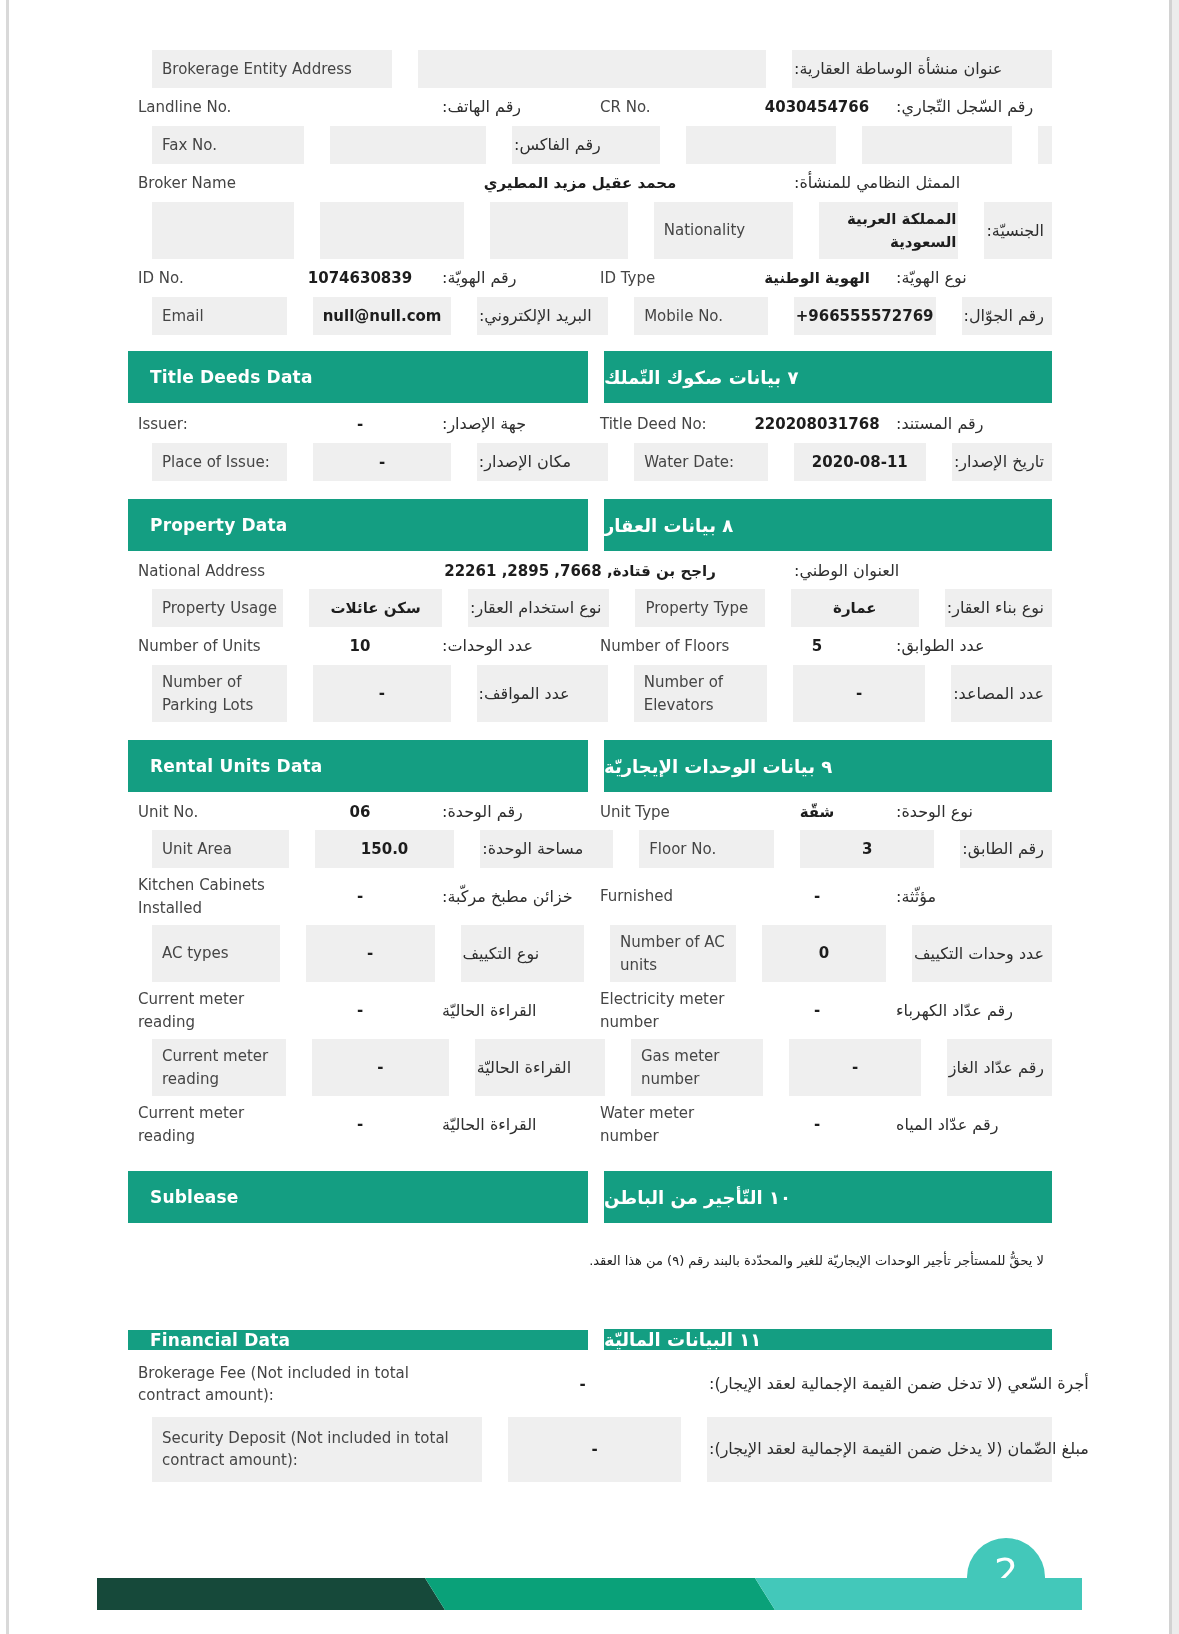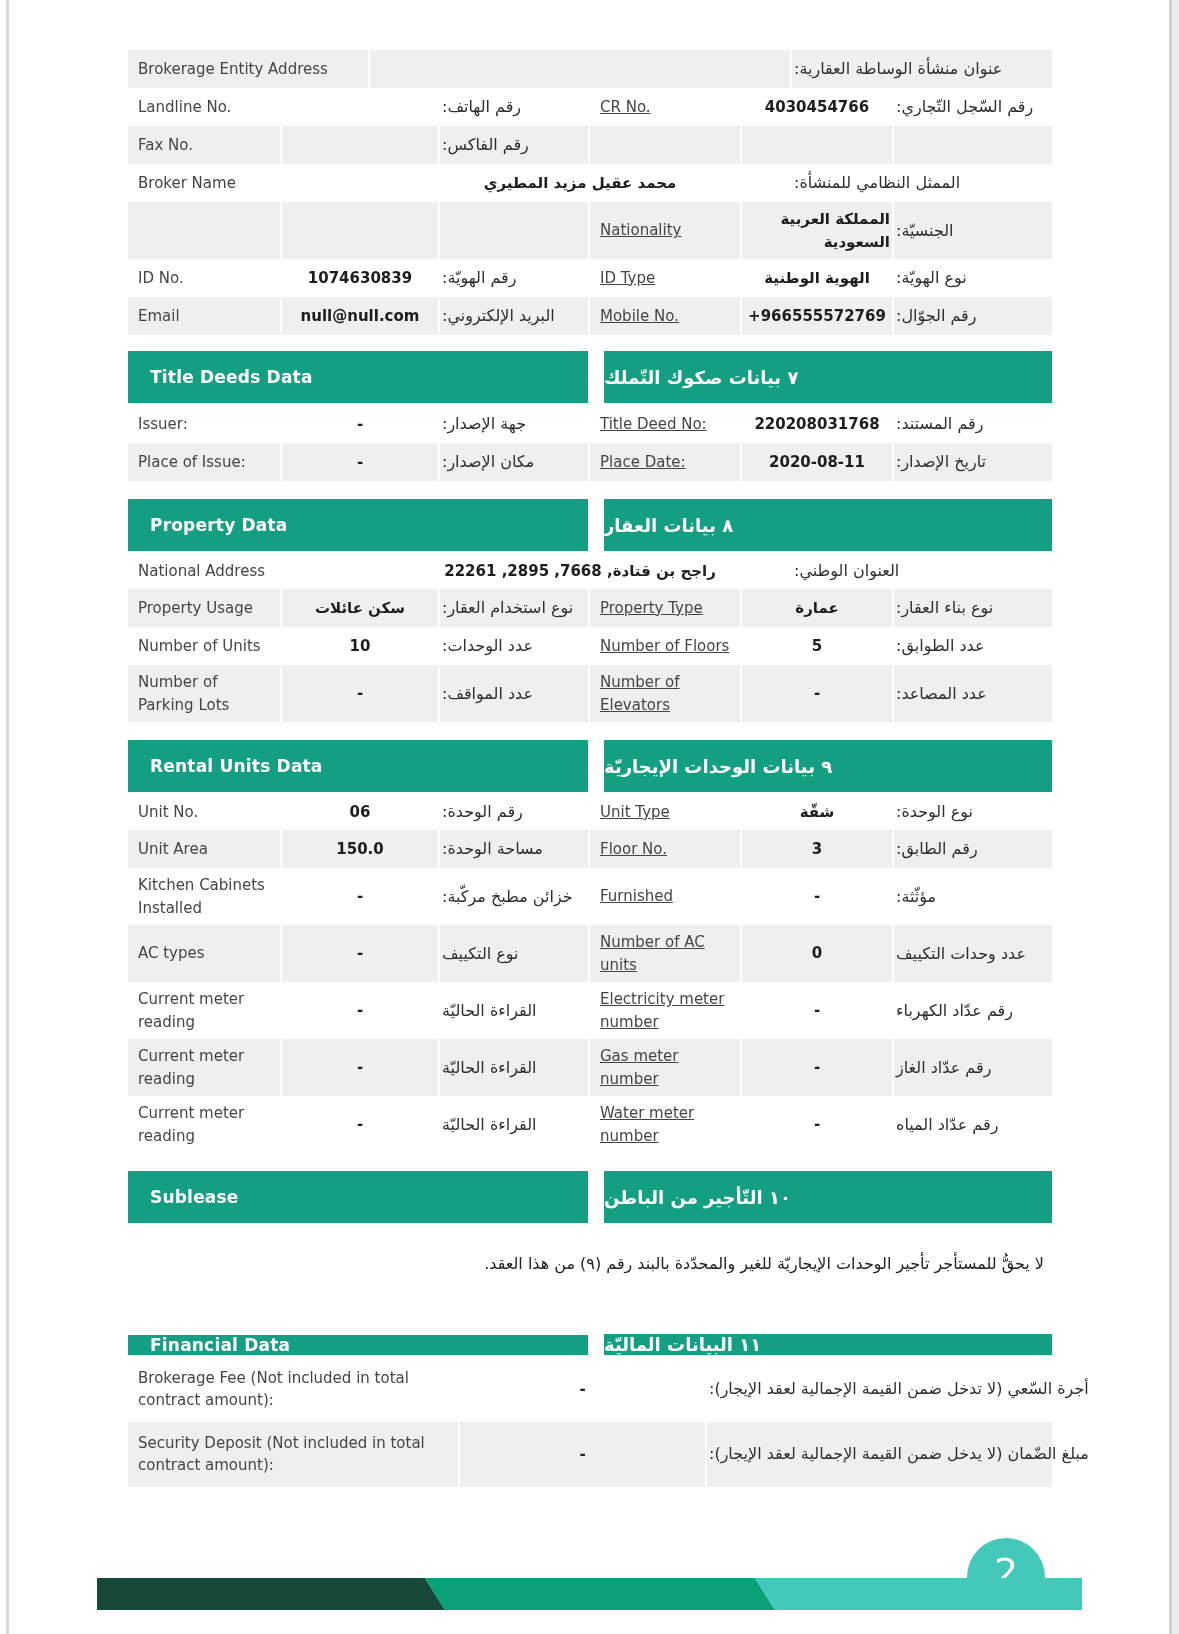--- a/index.html
+++ b/index.html
@@ -20,29 +20,29 @@
     overflow:hidden;
   }
   .edge-left{position:absolute;left:6px;top:0;bottom:0;width:3px;background:#d9d9d9;}
   .edge-right{position:absolute;right:7px;top:0;bottom:0;width:3px;background:#d2d2d2;border-radius:0 0 0 0;}
   .right-gutter{position:absolute;right:0;top:0;bottom:0;width:7px;background:#ececec;}
   .content{position:absolute;left:128px;top:50px;width:924px;}
 
   
   .trow{display:flex;gap:2px;min-height:38px;align-items:stretch;background:#fff;}
   .trow .cell{display:flex;align-items:center;font-size:15px;line-height:1.5;background:transparent;}
-  .trow.gray .cell{background:var(--gray);}
+  .trow.gray .cell{background:var(--gray);margin-left:24px;}
   .cell.en{color:var(--en);padding:6px 4px 6px 10px;}
   .cell.val{justify-content:center;font-weight:bold;color:var(--ink);padding:6px 2px;}
   .cell.ar{justify-content:flex-end;color:var(--ar);font-size:16px;padding:6px 8px 6px 2px;white-space:nowrap;}
   
   .c1{width:152px;}
   .c2{width:156px;}
   .c3{width:148px;}
-  .c4{width:150px;text-decoration:underline;}
+  .c4{width:150px;}
   .c5{width:150px;}
   .c6{flex:1;}
   
   .cf-en{width:240px;}
   .cf-val{flex:1;}
   .cf-ar{width:260px;}
   
   .cfin-en{width:330px;}
   .cfin-val{flex:1;}
   .cfin-ar{width:345px;white-space:normal;line-height:1.7;}
@@ -53,21 +53,21 @@
   .sec-header .h-left{
     width:460px;background:var(--green);color:#fff;display:flex;align-items:center;
     padding-left:22px;font-weight:bold;font-size:17px;letter-spacing:.2px;
   }
   .sec-header .h-right{
     flex:1;background:var(--green);color:#fff;display:flex;align-items:center;justify-content:flex-end;
     padding-right:32px;font-weight:bold;font-size:18px;
   }
 
   
-  .clause{direction:rtl;text-align:right;font-size:16px;color:#222;margin:28px 0 8px 0;padding-right:8px;line-height:1.6;}
+  .clause{direction:rtl;text-align:right;font-size:13px;color:#222;margin:28px 0 8px 0;padding-right:8px;line-height:1.6;}
 
   
   .footer-bar{position:absolute;left:97px;top:1578px;width:985px;height:32px;}
   .footer-bar .seg{position:absolute;inset:0;}
   .seg.dark{background:var(--footer-dark);clip-path:polygon(0 0,328px 0,348px 100%,0 100%);}
   .seg.mid{background:var(--footer-mid);clip-path:polygon(328px 0,658px 0,678px 100%,348px 100%);}
   .seg.teal{background:var(--footer-teal);clip-path:polygon(658px 0,100% 0,100% 100%,678px 100%);}
   .page-bump{
     position:absolute;left:967px;top:1538px;width:78px;height:72px;background:var(--footer-teal);
     border-radius:39px 39px 0 0;display:flex;align-items:center;justify-content:center;
@@ -143,21 +143,21 @@
     <div class="cell val c2" dir="auto">-</div>
     <div class="cell ar c3" dir="rtl">جهة الإصدار:</div>
     <div class="cell en c4">Title Deed No:</div>
     <div class="cell val c5" dir="auto">220208031768</div>
     <div class="cell ar c6" dir="rtl">رقم المستند:</div>
   </div>
   <div class="trow gray">
     <div class="cell en c1">Place of Issue:</div>
     <div class="cell val c2" dir="auto">-</div>
     <div class="cell ar c3" dir="rtl">مكان الإصدار:</div>
-    <div class="cell en c4">Place Date:</div>
+    <div class="cell en c4">Water Date:</div>
     <div class="cell val c5" dir="auto">2020-08-11</div>
     <div class="cell ar c6" dir="rtl">تاريخ الإصدار:</div>
   </div>
 
   <div class="sec-header">
     <div class="h-left">Property Data</div>
     <div class="h-right" dir="rtl">٨ بيانات العقار</div>
   </div>
   <div class="trow" style="min-height:34px;">
     <div class="cell en cf-en">National Address</div>

